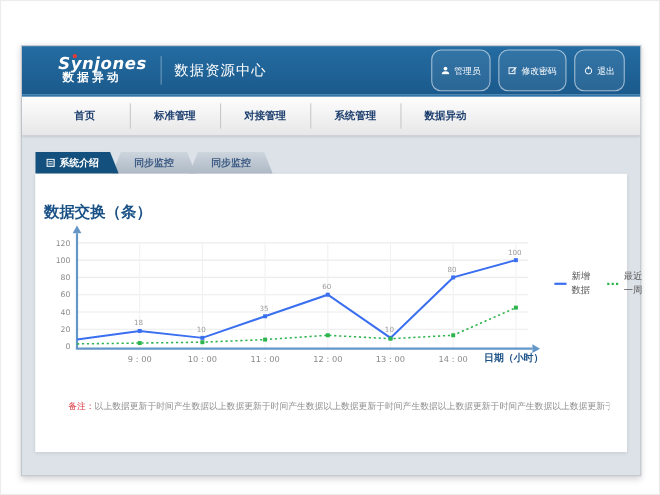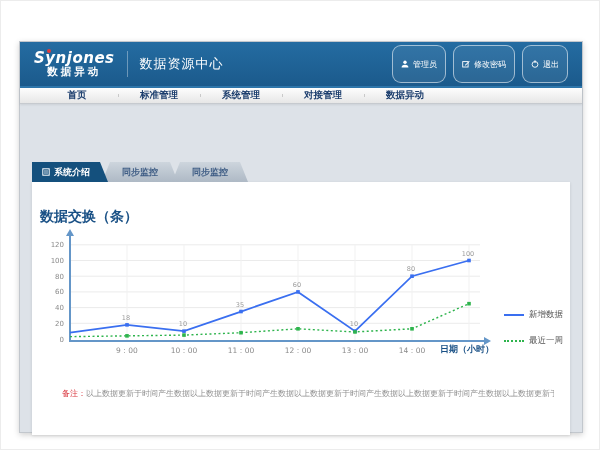--- a/index.html
+++ b/index.html
@@ -6,63 +6,63 @@
   body { font-family:"DejaVu Sans","Liberation Sans",sans-serif; background:#fff; }
   .canvas { position:relative; width:600px; height:450px; background:#ffffff; border:1px solid #ececec; overflow:hidden; }
 
   .window { position:absolute; left:18px; top:40px; width:564px; height:392px;
             background:#dde2e8; border:1px solid #c2c7cd; box-shadow:0 2px 6px rgba(0,0,0,.18); }
 
   
   .header { height:46px; background:linear-gradient(180deg,#246ca2 0%,#1b5a8c 100%);
             border-bottom:2px solid #2e76ab; display:flex; align-items:center; padding:0 14px; }
   .logo { color:#fff; text-align:center; line-height:1.1; }
-  .logo-text { font-size:15px; font-weight:bold; font-style:italic; letter-spacing:.5px; position:relative; }
+  .logo-text { font-size:15px; font-weight:bold; font-style:italic; letter-spacing:.5px; position:relative;margin-left:19px; }
   .logo-text::after { content:''; position:absolute; left:13px; top:-1px; width:4px; height:4px;
                       border-radius:50%; background:#e03b3b; }
   .logo-sub { font-size:10.5px; font-weight:bold; letter-spacing:3px; }
   .header-divider { width:1px; height:26px; background:rgba(255,255,255,.35); margin:0 12px; }
   .app-title { color:#fff; font-size:13px; letter-spacing:1px; }
   .user-menu { margin-left:auto; display:flex; gap:7px; }
   .user-pill { height:16px; border:1px solid rgba(255,255,255,.55); border-radius:9px; padding:18px 8px;
                display:flex; align-items:center; gap:4px; font-size:8px; color:#fff;
                background:rgba(255,255,255,.07); cursor:pointer; }
   .pill-icon { display:flex; align-items:center; }
 
   
-  .nav { height:16px; background:linear-gradient(180deg,#fdfdfd,#e7e7e7); border-bottom:1px solid #c6cacf;
+  .nav { height:36px; background:linear-gradient(180deg,#fdfdfd,#e7e7e7); border-bottom:1px solid #c6cacf;
          display:flex; align-items:stretch; padding-left:16px; box-shadow:0 1px 2px rgba(0,0,0,.08); }
   .nav-item { width:82px; display:flex; align-items:center; justify-content:center;
               font-size:9.5px; font-weight:bold; color:#1c3e6e; position:relative; cursor:pointer; }
   .nav-item + .nav-item::before { content:''; position:absolute; left:0; top:6px; bottom:6px; width:1px; background:#c9c9c9; }
 
   
   .content { position:relative; height:319px; padding-top:14px; }
-  .tabs { display:flex; margin-left:12px; height:20px;margin-top:44px; }
+  .tabs { display:flex; margin-left:12px; height:20px; }
   .tab { display:flex; align-items:center; gap:4px; font-size:9px; font-weight:bold; cursor:pointer; }
   .tab.active { background:#14507d; color:#fff; padding:0 18px 0 10px; z-index:2;
                 clip-path:polygon(0 0, calc(100% - 8px) 0, 100% 100%, 0 100%); }
   .tab.inactive { background:linear-gradient(180deg,#cdd5dd,#aeb9c5); color:#3f5d85; padding:0 20px;
                   clip-path:polygon(8px 0, calc(100% - 8px) 0, 100% 100%, 0 100%); margin-left:-6px; z-index:1;align-items:center; }
 
   .panel { position:relative; margin:0 12px; height:253px; background:#fff; box-shadow:0 1px 3px rgba(0,0,0,.12); }
 
   .time-filter { position:absolute; top:10px; right:16px; display:flex; gap:15px; align-items:center;
                  font-size:8.5px; color:#888; }
   .radio-item { display:flex; align-items:center; cursor:pointer; }
   .radio-dot { width:7px; height:7px; border-radius:50%; background:#b3bac2; margin-right:4px; }
   .radio-item.selected .radio-dot { background:#1d5c9b; }
   .radio-item.selected { color:#333; }
 
   .ylabel { position:absolute; left:8px; top:26px; font-size:14px; font-weight:bold; color:#1a5186; }
   .xlabel { position:absolute; left:408px; top:161px; font-size:9px; font-weight:bold; color:#1a5186; }
   #chart { position:absolute; left:0; top:44px; }
 
-  .chart-legend { position:absolute; left:472px; top:88px; display:flex; flex-direction:column; gap:14px;
-                  font-size:8.5px; color:#555;margin-top:39px; }
+  .chart-legend { position:absolute; left:472px; top:88px; display:flex; flex-direction:row; gap:14px;
+                  font-size:8.5px; color:#555; }
   .legend-item { display:flex; align-items:center; gap:5px; }
   .legend-line { width:20px; height:0; border-top:2px solid #3a6ff0; }
   .legend-line.dotted { border-top-style:dotted; border-top-color:#2eb44d; }
 
   .note { position:absolute; left:30px; top:206px; width:492px; font-size:8px; color:#8f8f8f;
           white-space:nowrap; overflow:hidden; }
   .note-prefix { color:#d9363e; }
 </style>
 </head>
 <body>
@@ -104,22 +104,22 @@
               </svg>
             </span>
             <span>退出</span>
           </div>
         </div>
     </div>
 
     <div class="nav" id="nav">
         <div class="nav-item">首页</div>
         <div class="nav-item">标准管理</div>
+        <div class="nav-item">对接管理</div>
         <div class="nav-item">系统管理</div>
-        <div class="nav-item">对接管理</div>
         <div class="nav-item">数据异动</div>
       </div>
 
     <div class="content">
       <div class="tabs" id="tabs">
           <div class="tab active">
             <span class="pill-icon">
               <svg width="8" height="8" viewBox="0 0 8 8">
                 <rect x="0.8" y="0.8" width="6.4" height="6.4" fill="none" stroke="#fff" stroke-width="1"></rect>
                 <line x1="2" y1="3" x2="6" y2="3" stroke="#fff" stroke-width="0.8"></line>

